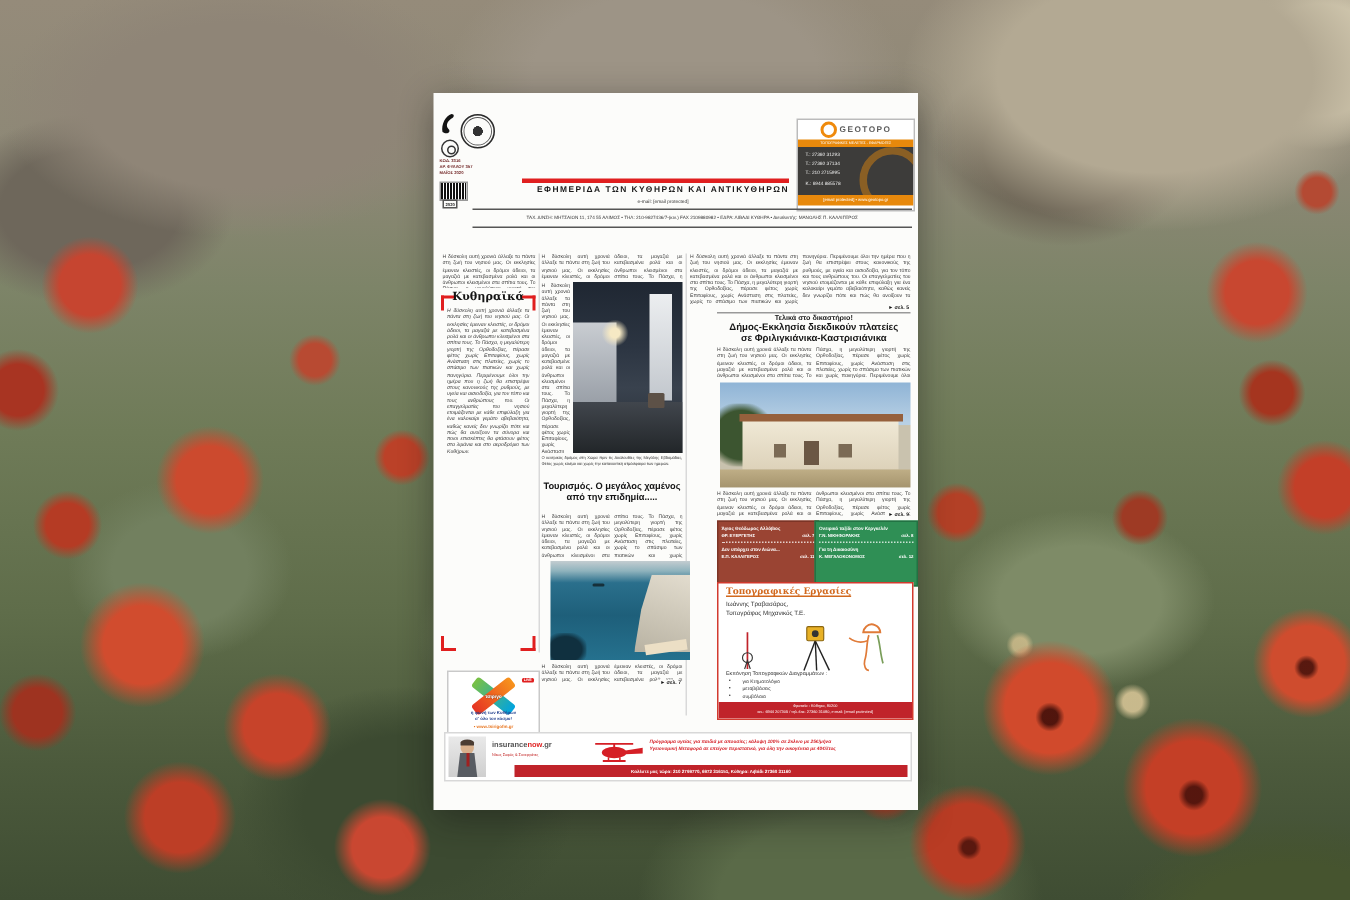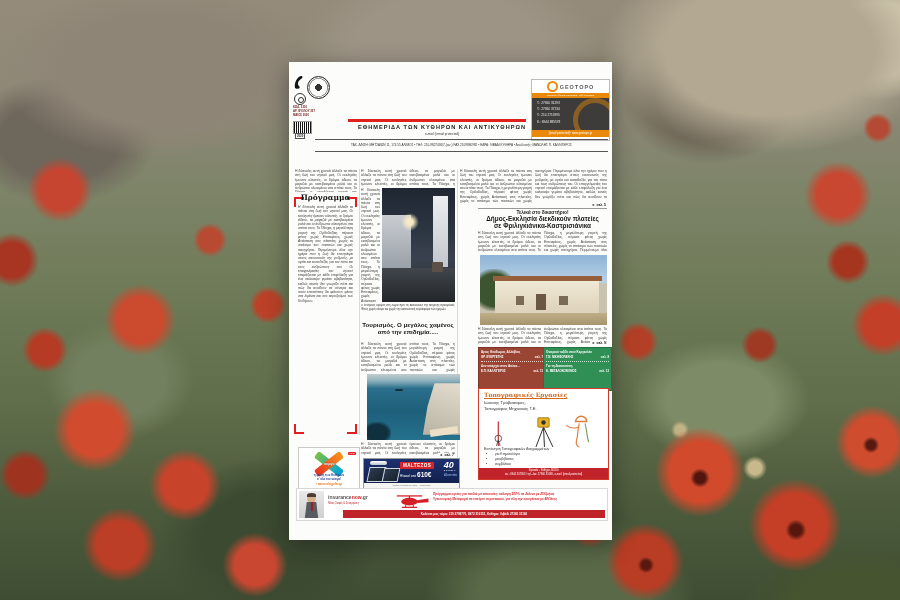--- a/index.html
+++ b/index.html
@@ -207,21 +207,21 @@
   <div class="ab t-fill" style="left:6px;top:107px;width:62px;height:23px">Η δύσκολη αυτή χρονιά άλλαξε τα πάντα στη ζωή του νησιού μας. Οι εκκλησίες έμειναν κλειστές, οι δρόμοι άδειοι, τα μαγαζιά με κατεβασμένα ρολά και οι άνθρωποι κλεισμένοι στα σπίτια τους. Το Πάσχα, η μεγαλύτερη γιορτή της Ορθοδοξίας, πέρασε φέτος χωρίς Επιταφίους, χωρίς Ανάσταση στις πλατείες, χωρίς το σπάσιμο των πιατικών και χωρίς πανηγύρια. Περιμένουμε όλοι την ημέρα που η ζωή θα επιστρέψει στους κανονικούς της ρυθμούς, με υγεία και αισιοδοξία, για τον τόπο και τους ανθρώπους του. Οι επαγγελματίες του νησιού ετοιμάζονται με κάθε επιφύλαξη για ένα καλοκαίρι γεμάτο αβεβαιότητα, καθώς κανείς δεν γνωρίζει πότε και πώς θα ανοίξουν τα σύνορα και ποιοι επισκέπτες θα φτάσουν φέτος στα λιμάνια και στο αεροδρόμιο των Κυθήρων.</div>
   <div id="kbox" class="ab" style="left:5px;top:131px;width:63px;height:241px">
     <div class="kcorner" style="left:0;top:4px;width:2px;height:10px"></div>
     <div class="kcorner" style="left:0;top:4px;width:10px;height:2px"></div>
     <div class="kcorner" style="right:0;top:4px;width:2px;height:10px"></div>
     <div class="kcorner" style="right:0;top:4px;width:10px;height:2px"></div>
     <div class="kcorner" style="left:0;bottom:0;width:2px;height:10px"></div>
     <div class="kcorner" style="left:0;bottom:0;width:10px;height:2px"></div>
     <div class="kcorner" style="right:0;bottom:0;width:2px;height:10px"></div>
     <div class="kcorner" style="right:0;bottom:0;width:10px;height:2px"></div>
-    <div class="ab serif title center" style="left:0;top:0;width:100%">Πρόγραμμα</div>
+    <div class="ab serif title center" style="left:0;top:0;width:100%">Κυθηραϊκά</div>
     <div class="ab t-fill" style="left:4px;top:12px;width:55px;height:224px;font-style:italic">Η δύσκολη αυτή χρονιά άλλαξε τα πάντα στη ζωή του νησιού μας. Οι εκκλησίες έμειναν κλειστές, οι δρόμοι άδειοι, τα μαγαζιά με κατεβασμένα ρολά και οι άνθρωποι κλεισμένοι στα σπίτια τους. Το Πάσχα, η μεγαλύτερη γιορτή της Ορθοδοξίας, πέρασε φέτος χωρίς Επιταφίους, χωρίς Ανάσταση στις πλατείες, χωρίς το σπάσιμο των πιατικών και χωρίς πανηγύρια. Περιμένουμε όλοι την ημέρα που η ζωή θα επιστρέψει στους κανονικούς της ρυθμούς, με υγεία και αισιοδοξία, για τον τόπο και τους ανθρώπους του. Οι επαγγελματίες του νησιού ετοιμάζονται με κάθε επιφύλαξη για ένα καλοκαίρι γεμάτο αβεβαιότητα, καθώς κανείς δεν γνωρίζει πότε και πώς θα ανοίξουν τα σύνορα και ποιοι επισκέπτες θα φτάσουν φέτος στα λιμάνια και στο αεροδρόμιο των Κυθήρων.</div>
   </div>
 
   <div class="ab t-fill cols2" style="left:72px;top:107px;width:94px;height:17px">Η δύσκολη αυτή χρονιά άλλαξε τα πάντα στη ζωή του νησιού μας. Οι εκκλησίες έμειναν κλειστές, οι δρόμοι άδειοι, τα μαγαζιά με κατεβασμένα ρολά και οι άνθρωποι κλεισμένοι στα σπίτια τους. Το Πάσχα, η μεγαλύτερη γιορτή της Ορθοδοξίας, πέρασε φέτος χωρίς Επιταφίους, χωρίς Ανάσταση στις πλατείες, χωρίς το σπάσιμο των πιατικών και χωρίς πανηγύρια. Περιμένουμε όλοι την ημέρα που η ζωή θα επιστρέψει στους κανονικούς της ρυθμούς, με υγεία και αισιοδοξία, για τον τόπο και τους ανθρώπους του. Οι επαγγελματίες του νησιού ετοιμάζονται με κάθε επιφύλαξη για ένα καλοκαίρι γεμάτο αβεβαιότητα, καθώς κανείς δεν γνωρίζει πότε και πώς θα ανοίξουν τα σύνορα και ποιοι επισκέπτες θα φτάσουν φέτος στα λιμάνια και στο αεροδρόμιο των Κυθήρων.</div>
   <div class="ab t-fill" style="left:72px;top:126px;width:19px;height:114px">Η δύσκολη αυτή χρονιά άλλαξε τα πάντα στη ζωή του νησιού μας. Οι εκκλησίες έμειναν κλειστές, οι δρόμοι άδειοι, τα μαγαζιά με κατεβασμένα ρολά και οι άνθρωποι κλεισμένοι στα σπίτια τους. Το Πάσχα, η μεγαλύτερη γιορτή της Ορθοδοξίας, πέρασε φέτος χωρίς Επιταφίους, χωρίς Ανάσταση στις πλατείες, χωρίς το σπάσιμο των πιατικών και χωρίς πανηγύρια. Περιμένουμε όλοι την ημέρα που η ζωή θα επιστρέψει στους κανονικούς της ρυθμούς, με υγεία και αισιοδοξία, για τον τόπο και τους ανθρώπους του. Οι επαγγελματίες του νησιού ετοιμάζονται με κάθε επιφύλαξη για ένα καλοκαίρι γεμάτο αβεβαιότητα, καθώς κανείς δεν γνωρίζει πότε και πώς θα ανοίξουν τα σύνορα και ποιοι επισκέπτες θα φτάσουν φέτος στα λιμάνια και στο αεροδρόμιο των Κυθήρων.</div>
   <div class="ab photo" id="nightphoto" style="left:93px;top:126px;width:73px;height:114px">
     <div class="np-bldg"></div>
     <div class="np-tower"></div>
     <div class="np-glow"></div>
     <div class="np-road"></div>
@@ -320,30 +320,20 @@
     <div class="sp-cliff"></div>
     <div class="sp-beach"></div>
     <div class="sp-rock"></div>
     <div class="sp-boat"></div>
   </div>
   <div class="ab" style="left:72px;top:380px;width:94px;height:14px">
     <div class="t-fill cols2" style="width:100%;height:100%">Η δύσκολη αυτή χρονιά άλλαξε τα πάντα στη ζωή του νησιού μας. Οι εκκλησίες έμειναν κλειστές, οι δρόμοι άδειοι, τα μαγαζιά με κατεβασμένα ρολά και οι άνθρωποι κλεισμένοι στα σπίτια τους. Το Πάσχα, η μεγαλύτερη γιορτή της Ορθοδοξίας, πέρασε φέτος χωρίς Επιταφίους, χωρίς Ανάσταση στις πλατείες, χωρίς το σπάσιμο των πιατικών και χωρίς πανηγύρια. Περιμένουμε όλοι την ημέρα που η ζωή θα επιστρέψει στους κανονικούς της ρυθμούς, με υγεία και αισιοδοξία, για τον τόπο και τους ανθρώπους του. Οι επαγγελματίες του νησιού ετοιμάζονται με κάθε επιφύλαξη για ένα καλοκαίρι γεμάτο αβεβαιότητα, καθώς κανείς δεν γνωρίζει πότε και πώς θα ανοίξουν τα σύνορα και ποιοι επισκέπτες θα φτάσουν φέτος στα λιμάνια και στο αεροδρόμιο των Κυθήρων.</div>
     <div class="more">► σελ. 7</div>
   </div>
 
-  <div id="maltezos" class="ab" style="left:74px;top:396px;width:95px;height:29px">
-    <div class="mz-tank"></div>
-    <div class="mz-panel" style="left:4px;top:8px;width:15px;height:13px"></div>
-    <div class="mz-panel" style="left:19px;top:9px;width:14px;height:12px"></div>
-    <div class="mz-brand">MALTEZOS</div>
-    <div class="mz-offer"><span>Ηλιακοί από</span> <b>610€</b></div>
-    <div class="mz-40"><span>40</span><small>ΧΡΟΝΙΑ</small></div>
-    <div class="mz-swoosh">Αξιοπιστίας</div>
-    <div class="mz-foot">Τηλέφωνα Επικοινωνίας - Ανακλήσεις</div>
-  </div>
 
   <div id="tsirigo" class="ab" style="left:9px;top:385px;width:60px;height:40px">
     <div class="ts-bar ts-b1"></div>
     <div class="ts-bar ts-b2"></div>
     <div class="ts-brand">τσιριγο</div>
     <div class="ts-live">LIVE</div>
     <div class="ts-line" style="top:25px">η φωνή των Κυθήρων</div>
     <div class="ts-line" style="top:29px">σ' όλο τον κόσμο!</div>
     <div class="ts-url">• www.tsirigofm.gr</div>
   </div>

